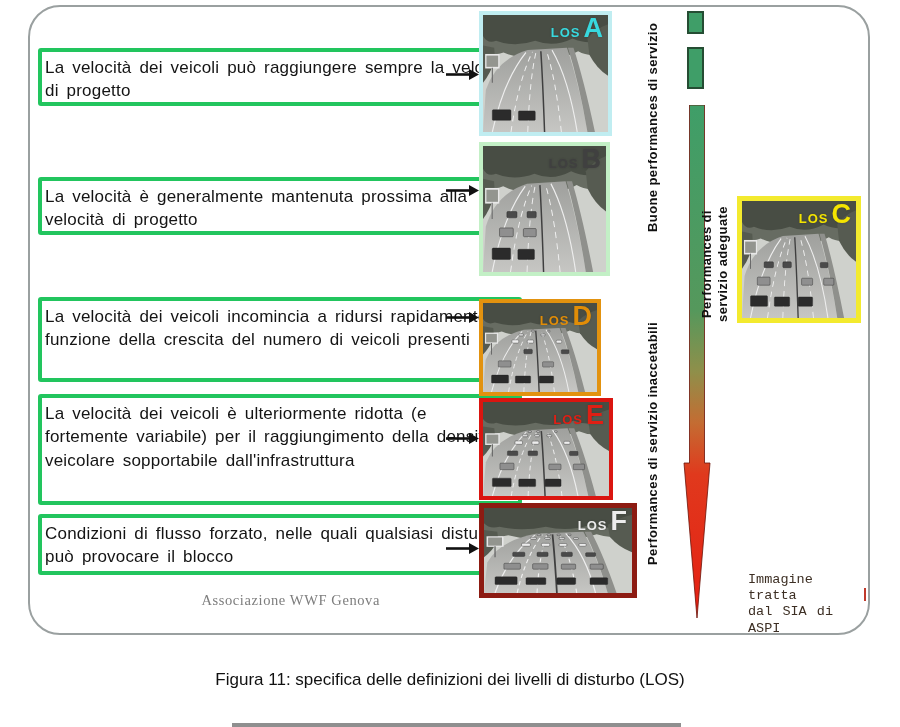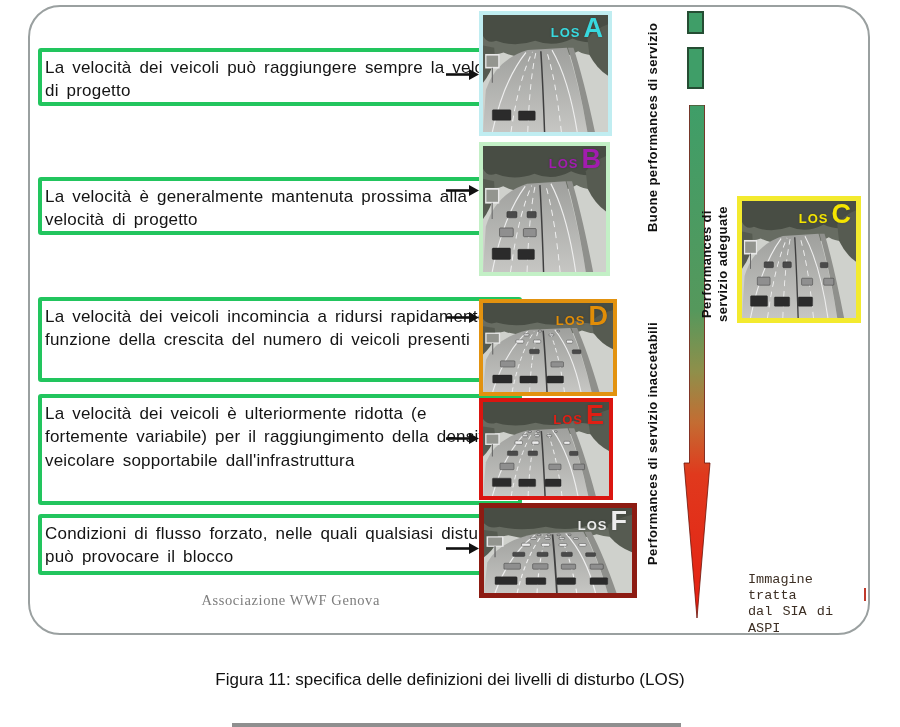--- a/index.html
+++ b/index.html
@@ -23,21 +23,21 @@
 
   
   .conn{position:absolute;left:446px;width:33px;height:13px;}
   .c1{top:68px;} .c2{top:184px;} .c3{top:311px;} .c4{top:432px;} .c5{top:542px;}
 
   
   .panel{position:absolute;margin:0;box-sizing:border-box;border-style:solid;background:#d8d8d8;}
   .pA{left:479px;top:11px;width:133px;height:125px;border-width:4px;}
   .pB{left:479px;top:142px;width:131px;height:134px;border-width:4px;}
   .pC{left:737px;top:196px;width:124px;height:127px;border-width:5px;}
-  .pD{left:479px;top:299px;width:138px;height:97px;border-width:4px;}
+  .pD{left:479px;top:299px;width:122px;height:97px;border-width:4px;}
   .pE{left:479px;top:398px;width:134px;height:102px;border-width:4px;}
   .pF{left:479px;top:503px;width:158px;height:95px;border-width:5px;}
   .scene{position:absolute;left:0;top:0;width:100%;height:100%;display:block;}
   .los-label{position:absolute;top:0px;right:5px;font-weight:bold;white-space:nowrap;
              text-shadow:0 0 2px rgba(40,40,40,.35);}
   .los-word{font-size:13px;letter-spacing:1px;margin-right:3px;padding-left:32px;}
   .los-letter{font-size:27px;line-height:1;}
 
   
   .seg{position:absolute;left:687px;width:17px;box-sizing:border-box;
@@ -144,21 +144,21 @@
   <figure class="panel pB" style="border-color: rgb(195, 240, 198);">
     <svg class="scene" viewBox="0 0 134 100" preserveAspectRatio="none">
         <use href="#hw"></use>
         <rect x="10" y="81" width="20" height="9" rx="1" fill="#2b2b2b" stroke="#222" stroke-width="0.4"></rect>
         <rect x="48" y="52" width="10" height="5" rx="1" fill="#4a4a4a" stroke="#222" stroke-width="0.4"></rect>
         <rect x="18" y="65" width="15" height="7" rx="1" fill="#8f8f8f" stroke="#222" stroke-width="0.4"></rect>
         <rect x="38" y="82" width="18" height="8" rx="1" fill="#2b2b2b" stroke="#222" stroke-width="0.4"></rect>
         <rect x="26" y="52" width="11" height="5" rx="1" fill="#4a4a4a" stroke="#222" stroke-width="0.4"></rect>
         <rect x="44" y="65.5" width="14" height="6.5" rx="1" fill="#8f8f8f" stroke="#222" stroke-width="0.4"></rect>
       </svg>
-    <div class="los-label" style="color: #a21caf;"><span class="los-word">LOS</span><span class="los-letter">B</span></div>
+    <div class="los-label" style="color: #404040;"><span class="los-word">LOS</span><span class="los-letter">B</span></div>
   </figure>
 
   <figure class="panel pC" style="border-color: rgb(243, 234, 46);">
     <svg class="scene" viewBox="0 0 134 100" preserveAspectRatio="none">
         <use href="#hw"></use>
         <rect x="10" y="81" width="20" height="9" rx="1" fill="#2b2b2b" stroke="#222" stroke-width="0.4"></rect>
         <rect x="70" y="66" width="13" height="6" rx="1" fill="#8f8f8f" stroke="#222" stroke-width="0.4"></rect>
         <rect x="48" y="52" width="10" height="5" rx="1" fill="#4a4a4a" stroke="#222" stroke-width="0.4"></rect>
         <rect x="66" y="82" width="17" height="8" rx="1" fill="#2b2b2b" stroke="#222" stroke-width="0.4"></rect>
         <rect x="18" y="65" width="15" height="7" rx="1" fill="#8f8f8f" stroke="#222" stroke-width="0.4"></rect>

